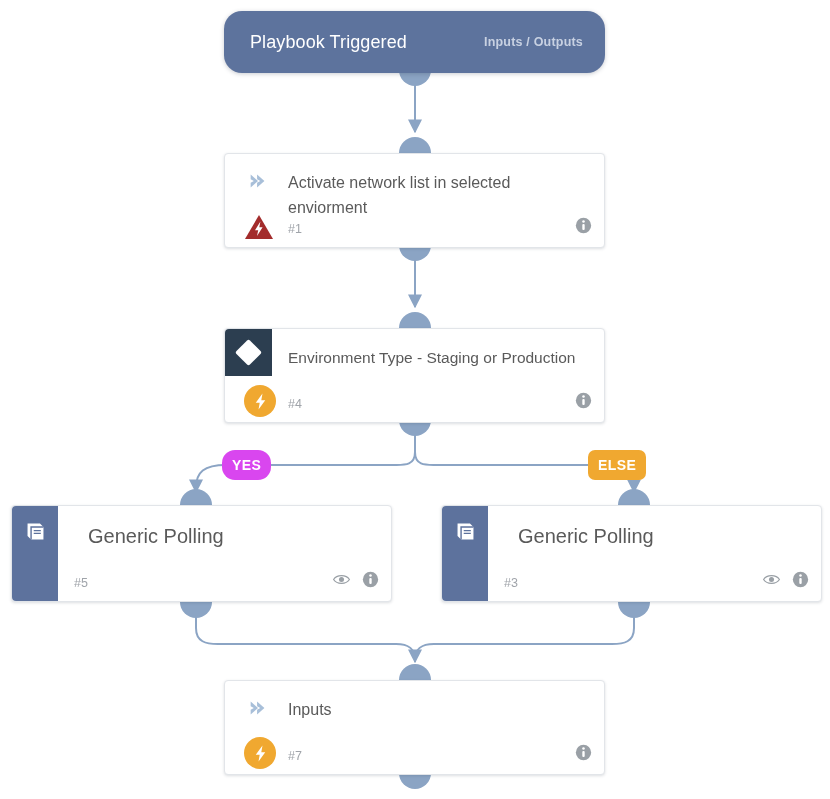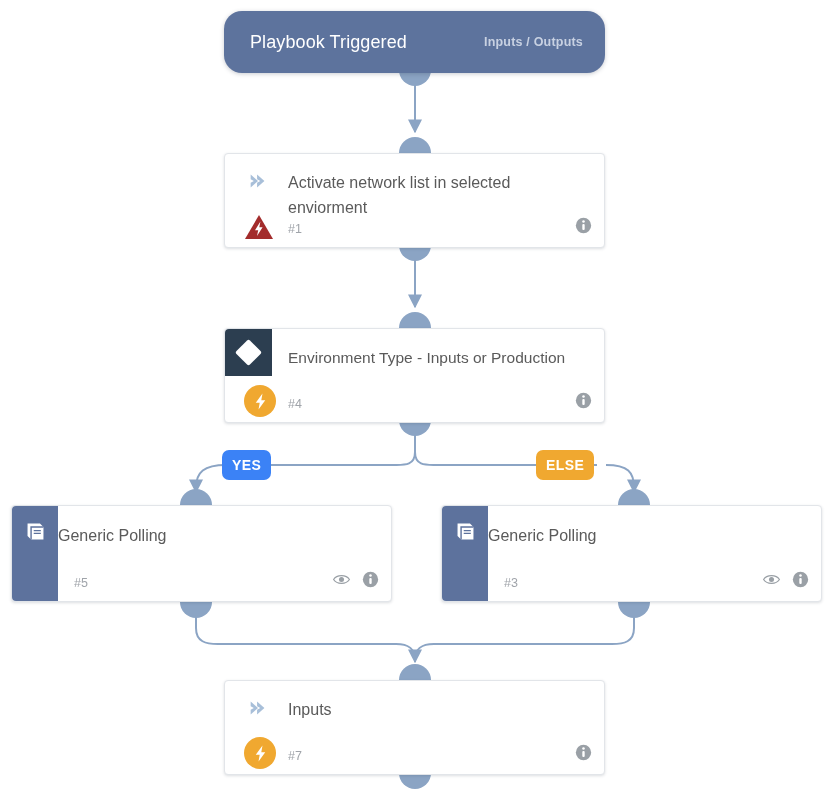--- a/index.html
+++ b/index.html
@@ -155,25 +155,25 @@
     border-top-left-radius: 4px;
     border-bottom-left-radius: 4px;
     display: flex;
     align-items: flex-start;
     justify-content: center;
     padding-top: 14px;
     box-sizing: border-box;
   }
   .sub-title {
     position: absolute;
-    left: 46px;
+    left: 76px;
     top: 18px;
     right: 26px;
     color: #5a5a5a;
-    font-size: 16px;
+    font-size: 20px;
     line-height: 24px;
   }
   .sub-num {
     position: absolute;
     left: 62px;
     bottom: 11px;
     color: #a0a4aa;
     font-size: 12.5px;
   }
 
@@ -187,21 +187,21 @@
     color: #ffffff;
     font-size: 14px;
     font-weight: bold;
     letter-spacing: .4px;
     display: flex;
     align-items: center;
     justify-content: center;
     padding: 0 10px;
     z-index: 7;
   }
-  .branch-yes { background: #3b82f6; }
+  .branch-yes { background: #d946ef; border-radius: 13px; }
   .branch-else { background: #f0a830; }
 </style>
 </head>
 <body>
 
 <div id="canvas">
 
   <svg id="edges" viewBox="0 0 830 799" xmlns="http://www.w3.org/2000/svg">
     <defs>
       <marker id="arrow" viewBox="0 0 10 10" refX="9" refY="5" markerWidth="7" markerHeight="7" orient="auto-start-reverse">
@@ -307,42 +307,42 @@
           <rect x="8.6" y="8.2" width="2.8" height="7.2" rx="1.2" fill="#ffffff"></rect>
         </svg>
       </span>
     </span>
   </div>
 
   <div class="node" style="left:224px; top:328px; width:381px; height:95px;">
     <span class="decision-square">
       <span class="diamond"></span>
     </span>
-    <span class="sub-title" style="left:63px; top:16px; line-height:25px; font-size:15.5px;">Environment Type - Inputs or Production</span>
+    <span class="sub-title" style="left:63px; top:16px; line-height:25px; font-size:15.5px;">Environment Type - Staging or Production</span>
     <span class="bolt-badge">
       <svg viewBox="0 0 24 24" width="19" height="19">
         <path d="M14.5 2 L6 13.5 L11 13.5 L9.5 22 L18 10.5 L13 10.5 Z" fill="#ffffff"></path>
       </svg>
     </span>
     <span class="task-num">#4</span>
     <span class="card-icons">
       <span>
         <svg viewBox="0 0 20 20" width="17" height="17">
           <circle cx="10" cy="10" r="9" fill="#9aa0a6"></circle>
           <circle cx="10" cy="5.4" r="1.5" fill="#ffffff"></circle>
           <rect x="8.6" y="8.2" width="2.8" height="7.2" rx="1.2" fill="#ffffff"></rect>
         </svg>
       </span>
     </span>
   </div>
 
   <div class="branch-label branch-yes" style="left:222px; top:450px;">
     <span>YES</span>
   </div>
-  <div class="branch-label branch-else" style="left:536px; top:450px;align-items:center;">
+  <div class="branch-label branch-else" style="left:588px; top:450px;align-items:center;">
     <span>ELSE</span>
   </div>
 
   <div class="node" style="left:11px; top:505px; width:381px; height:97px;">
     <span class="rail">
       <span>
         <svg viewBox="0 0 26 26" width="23" height="23">
           <path d="M4 4 L18 4 L22 8 L22 22 L8 22 L4 18 Z" fill="#ffffff"></path>
           <path d="M8 22 L8 8 L22 8" fill="none" stroke="#5d729d" stroke-width="1.6"></path>
           <path d="M11 12 L19 12 M11 15 L19 15" stroke="#5d729d" stroke-width="1.4"></path>

